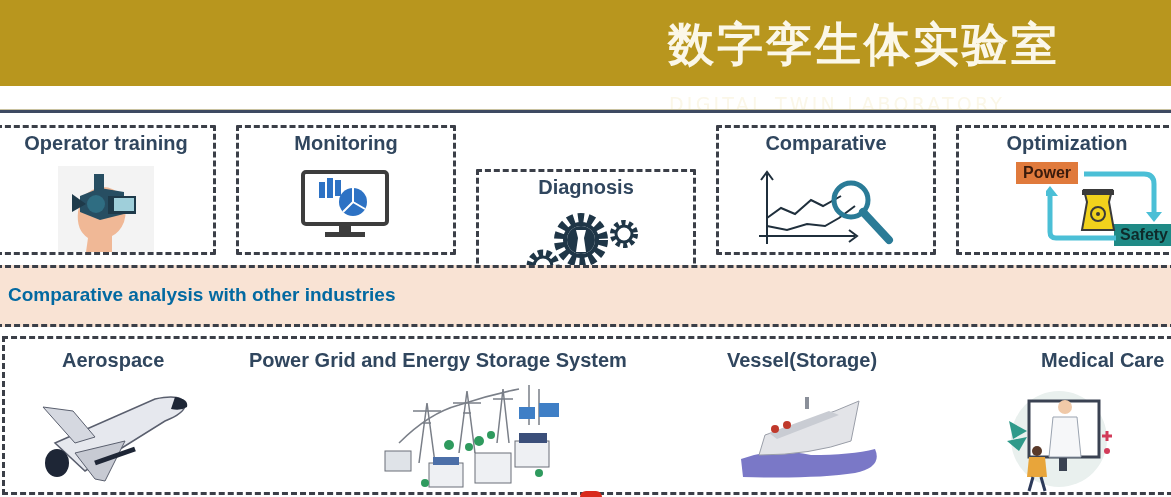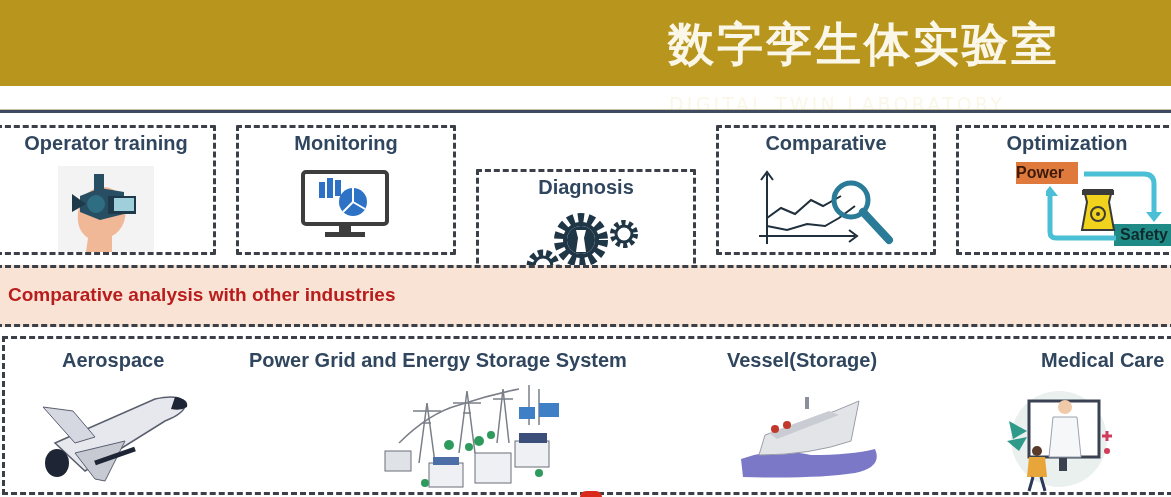--- a/index.html
+++ b/index.html
@@ -35,21 +35,21 @@
   }
   .card-icon { position: absolute; left: 50%; transform: translateX(-50%); }
 
   .band {
     position: absolute; left: -4px; top: 265px; width: 1180px; height: 62px;
     background: #f9e3d4;
     border-top: 3px dashed #3b3f48; border-bottom: 3px dashed #3b3f48;
   }
   .band-text {
     position: absolute; left: 12px; top: 16px;
-    font-weight: bold; font-size: 19px; color: #b91c1c;
+    font-weight: bold; font-size: 19px; color: #0369a1;
   }
 
   .industries {
     position: absolute; left: 2px; top: 336px; width: 1180px; height: 159px;
     border: 3px dashed #3b3f48; border-right: none; background: #ffffff;
   }
   .ind-title {
     position: absolute; top: 10px; font-weight: bold; font-size: 20px; color: #30465e;
     white-space: nowrap;
   }
@@ -132,21 +132,21 @@
       </g>
       <circle cx="100" cy="32" r="17" fill="none" stroke="#2a7b97" stroke-width="5"></circle>
       <path d="M112 44 l26 28" stroke="#2a7b97" stroke-width="8" stroke-linecap="round"></path>
     </svg>
   </div>
 </div>
 
 <div class="card" style="left:956px; width:222px;">
   <div class="card-title">Optimization</div>
   <div class="card-icon" style="top:30px; left:112px; width:170px; height:90px;">
-    <div style="position:absolute; left:30px; top:4px; width:62px; height:22px; background:#e07a3c; color:#3a1b0c; font-weight:bold; font-size:16px; line-height:22px;">Power</div>
+    <div style="position:absolute; left:30px; top:4px; width:62px; height:22px; background:#e07a3c; color:#3a1b0c; font-weight:bold; font-size:16px; text-align:center; line-height:22px;">Power</div>
     <div style="position:absolute; left:128px; top:66px; width:60px; height:22px; background:#1f8a86; color:#0f2a2a; font-weight:bold; font-size:16px; text-align:center; line-height:22px;">Safety</div>
     <svg style="position:absolute; left:60px; top:10px;" width="130" height="80" viewBox="0 0 130 80">
       <path d="M38 6 l60 0 q10 0 10 10 l0 30" fill="none" stroke="#4bbfd6" stroke-width="5"></path>
       <path d="M100 44 l8 10 l8 -10z" fill="#4bbfd6"></path>
       <path d="M70 70 l-60 0 q-6 0 -6 -6 l0 -38" fill="none" stroke="#4bbfd6" stroke-width="5"></path>
       <path d="M-4 28 l8 -10 l8 10z" fill="#4bbfd6"></path>
       <path d="M38 22 l28 0 l-3 12 l5 28 l-32 0 l5 -28z" fill="#f1d21c" stroke="#3a3a3a" stroke-width="2"></path>
       <rect x="36" y="22" width="32" height="5" fill="#3a3a3a"></rect>
       <circle cx="52" cy="46" r="7" fill="none" stroke="#3a3a3a" stroke-width="2"></circle>
       <circle cx="52" cy="46" r="2" fill="#3a3a3a"></circle>

